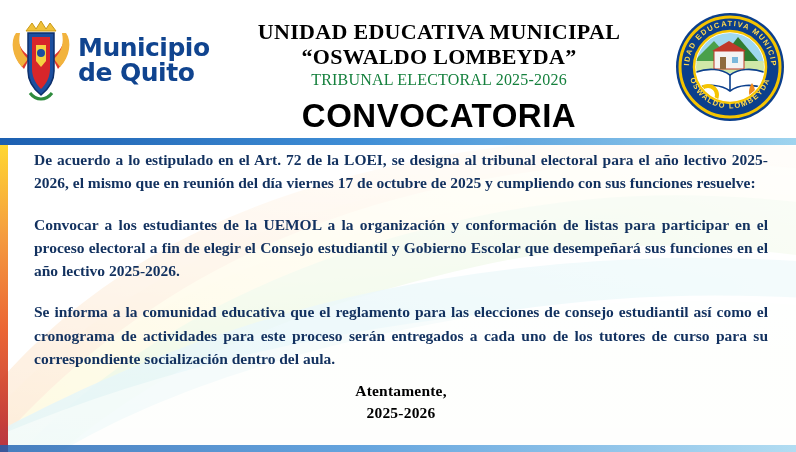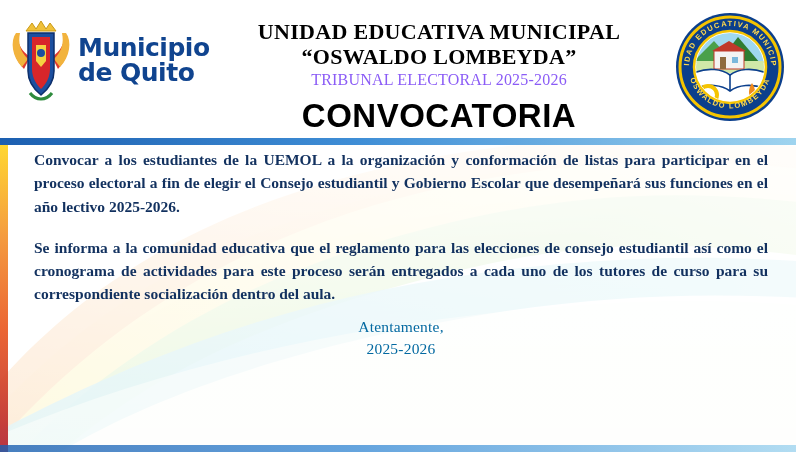--- a/index.html
+++ b/index.html
@@ -92,21 +92,21 @@
     font-family: "Liberation Serif", serif;
     font-weight: bold;
     font-size: 22px;
     color: #000000;
     letter-spacing: 0.3px;
     line-height: 1.15;
   }
   .title-3 {
     font-family: "Liberation Serif", serif;
     font-size: 16px;
-    color: #8b5cf6;
+    color: #15803d;
     margin-top: 1px;
     letter-spacing: 0.2px;
   }
   .title-4 {
     font-family: Liberation Sans, sans-serif;
     font-weight: bold;
     font-size: 33px;
     color: #000000;
     margin-top: 8px;
     letter-spacing: 0.5px;
@@ -138,22 +138,22 @@
     text-align: justify;
     line-height: 1.5;
     margin: 0 0 18px 0;
   }
   .para:last-of-type { margin-bottom: 18px; }
 
   .signoff {
     text-align: center;
     font-family: "Liberation Serif", serif;
     font-size: 15.5px;
-    font-weight: normal;
-    color: #0369a1;
+    font-weight: bold;
+    color: #000000;
     line-height: 1.45;
     margin-top: -8px;
   }
   .signoff div { letter-spacing: 0.2px; }
 </style>
 </head>
 <body>
 
 <div id="poster">
 
@@ -289,20 +289,21 @@
           </text>
           <text font-family="Liberation Sans, sans-serif" font-size="7.5" font-weight="bold" fill="#ffd84d" letter-spacing="1.4">
             <textPath href="#ringBot" startOffset="50%" text-anchor="middle">OSWALDO LOMBEYDA</textPath>
           </text>
         </svg>
       </div>
     </div>
   </div>
 
   <div class="content">
+    <p class="para">De acuerdo a lo estipulado en el Art. 72 de la LOEI, se designa al tribunal electoral para el año lectivo 2025-2026, el mismo que en reunión del día viernes 17 de octubre de 2025 y cumpliendo con sus funciones  resuelve:</p>
     <p class="para">Convocar a los estudiantes de la UEMOL a la organización y conformación de listas para participar en el proceso electoral a fin de elegir el Consejo estudiantil y Gobierno Escolar que desempeñará sus funciones en el año lectivo 2025-2026.</p>
     <p class="para">Se informa a la comunidad educativa que el reglamento para las elecciones de consejo estudiantil  así como el cronograma de actividades para este proceso serán entregados a cada uno de los tutores de curso para su correspondiente socialización dentro del aula.</p>
 
     <div class="signoff">
       <div>Atentamente,</div>
       <div>2025-2026</div>
     </div>
   </div>
 
 </div>

